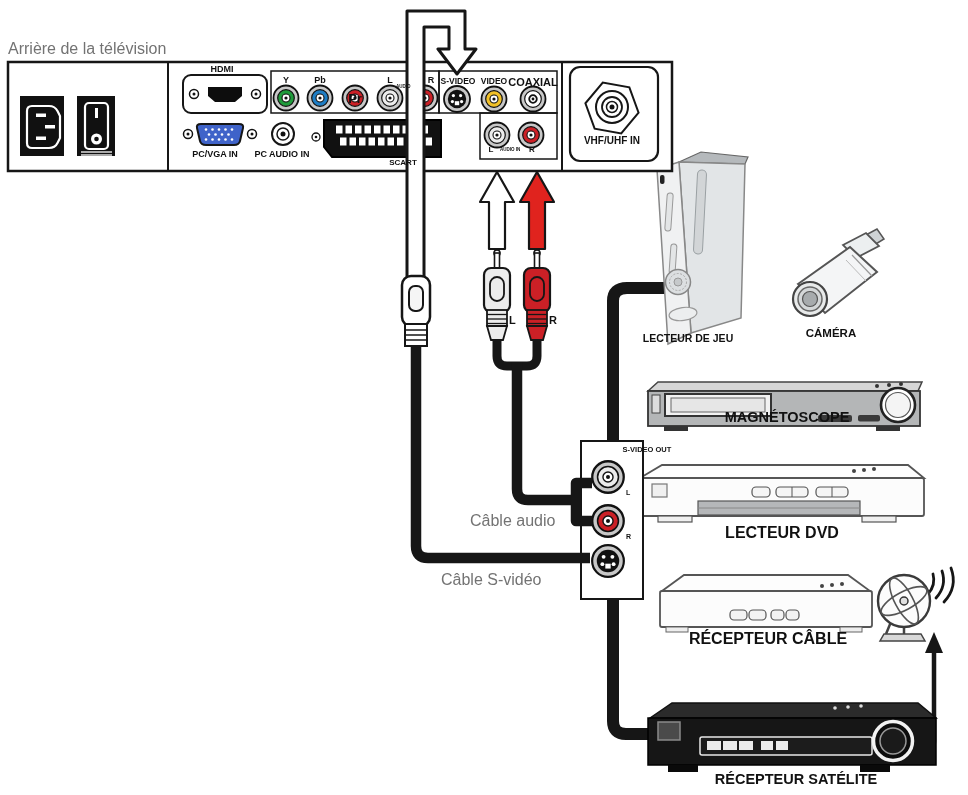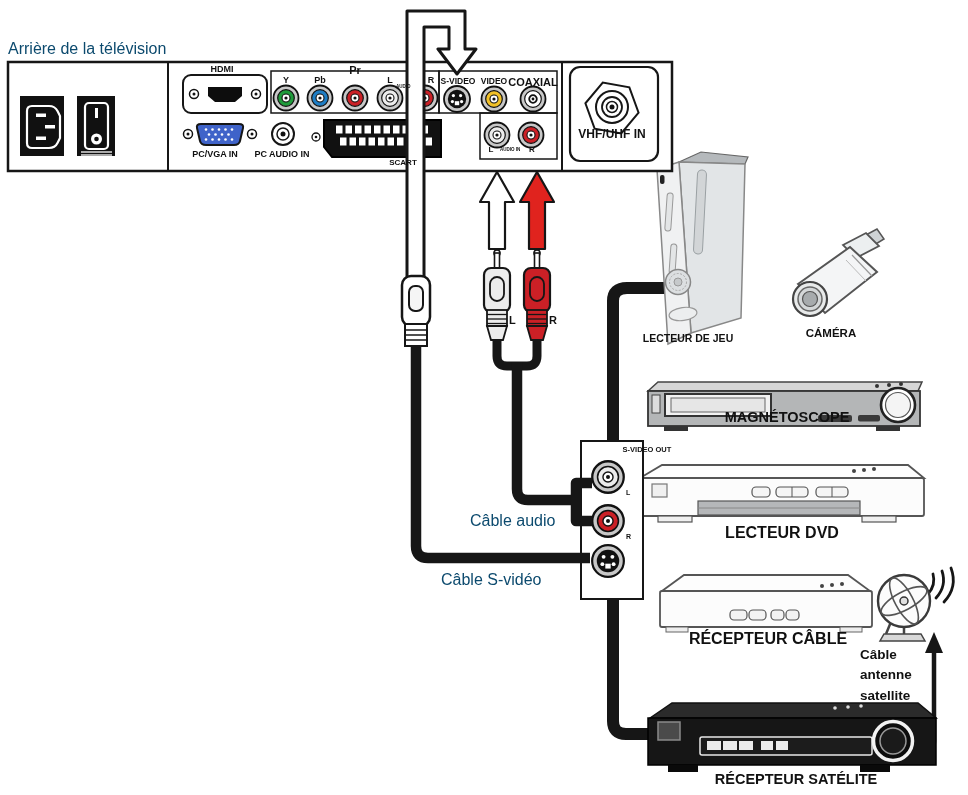--- a/index.html
+++ b/index.html
@@ -4,21 +4,21 @@
 <style>
   *{margin:0;padding:0;box-sizing:border-box}
   html,body{background:#fff}
   #canvas{position:relative;width:968px;height:795px;background:#fff;
           font-family:"Liberation Sans",sans-serif;overflow:hidden}
   #art{position:absolute;left:0;top:0}
   .lbl{position:absolute;color:#111;white-space:nowrap;line-height:1.05}
   .c{transform:translateX(-50%)}
   .b{font-weight:bold}
   .pre{white-space:pre-line;line-height:1.5}
-  .grey{color:#0c4a6e}
+  .grey{color:#737373}
 </style>
 </head>
 <body>
 
 <div id="canvas">
 
 <svg id="art" width="968" height="795" viewBox="0 0 968 795">
   <defs>
     <g id="rca">
       <circle r="12.5" fill="#c8c8c8" stroke="#111" stroke-width="1.8"></circle>
@@ -337,48 +337,45 @@
 </svg>
 
 <span class="lbl grey" style="left:8px;top:41px;font-size:16px">Arrière de la télévision</span>
 
 <span class="lbl c b" style="left:222px;top:65px;font-size:9px">HDMI</span>
 <span class="lbl c b" style="left:215px;top:150px;font-size:9px">PC/VGA IN</span>
 <span class="lbl c b" style="left:282px;top:150px;font-size:9px">PC AUDIO IN</span>
 
 <span class="lbl c b" style="left:286px;top:76px;font-size:9px">Y</span>
 <span class="lbl c b" style="left:320px;top:76px;font-size:9px">Pb</span>
-<span class="lbl c b" style="left:355px;top:65px;font-size:11px">Pr</span>
+<span class="lbl c b" style="left:355px;top:92px;font-size:13px">Pr</span>
 <span class="lbl c b" style="left:390px;top:76px;font-size:9px">L</span>
 <span class="lbl b" style="left:396px;top:85px;font-size:4.5px">AUDIO</span>
 <span class="lbl c b" style="left:431px;top:76px;font-size:9px">R</span>
 
 <span class="lbl c b" style="left:458px;top:77px;font-size:8.5px">S-VIDEO</span>
 <span class="lbl c b" style="left:494px;top:77px;font-size:8.5px">VIDEO</span>
 <span class="lbl c b" style="left:533px;top:77px;font-size:11px">COAXIAL</span>
 
 <span class="lbl c b" style="left:491px;top:146px;font-size:8px">L</span>
 <span class="lbl b" style="left:500px;top:148px;font-size:4.5px">AUDIO IN</span>
 <span class="lbl c b" style="left:532px;top:146px;font-size:8px">R</span>
 
 <span class="lbl c b" style="left:403px;top:159px;font-size:8px">SCART</span>
-<span class="lbl c b" style="left:612px;top:128px;font-size:12px">VHF/UHF IN</span>
+<span class="lbl c b" style="left:612px;top:136px;font-size:10px">VHF/UHF IN</span>
 
 <span class="lbl c b" style="left:647px;top:446px;font-size:7.5px">S-VIDEO OUT</span>
 <span class="lbl b" style="left:626px;top:489px;font-size:7px">L</span>
 <span class="lbl b" style="left:626px;top:533px;font-size:7px">R</span>
 
 <span class="lbl b" style="left:509px;top:315px;font-size:11px">L</span>
 <span class="lbl b" style="left:549px;top:315px;font-size:11px">R</span>
 
 <span class="lbl grey" style="left:470px;top:513px;font-size:16px">Câble audio</span>
 <span class="lbl grey" style="left:441px;top:572px;font-size:16px">Câble S-vidéo</span>
-<span class="lbl b pre" style="left:860px;top:645px;font-size:13.5px">Câble
-antenne
-satellite</span>
 
 <span class="lbl c b" style="left:688px;top:333px;font-size:10.5px">LECTEUR DE JEU</span>
 <span class="lbl c b" style="left:831px;top:327px;font-size:11.5px">CÁMÉRA</span>
 <span class="lbl c b" style="left:787px;top:410px;font-size:14.5px">MAGNÉTOSCOPE</span>
 <span class="lbl c b" style="left:782px;top:525px;font-size:16px">LECTEUR DVD</span>
 <span class="lbl c b" style="left:768px;top:631px;font-size:16px">RÉCEPTEUR CÂBLE</span>
 <span class="lbl c b" style="left:796px;top:772px;font-size:14.5px">RÉCEPTEUR SATÉLITE</span>
 
 </div>
 

